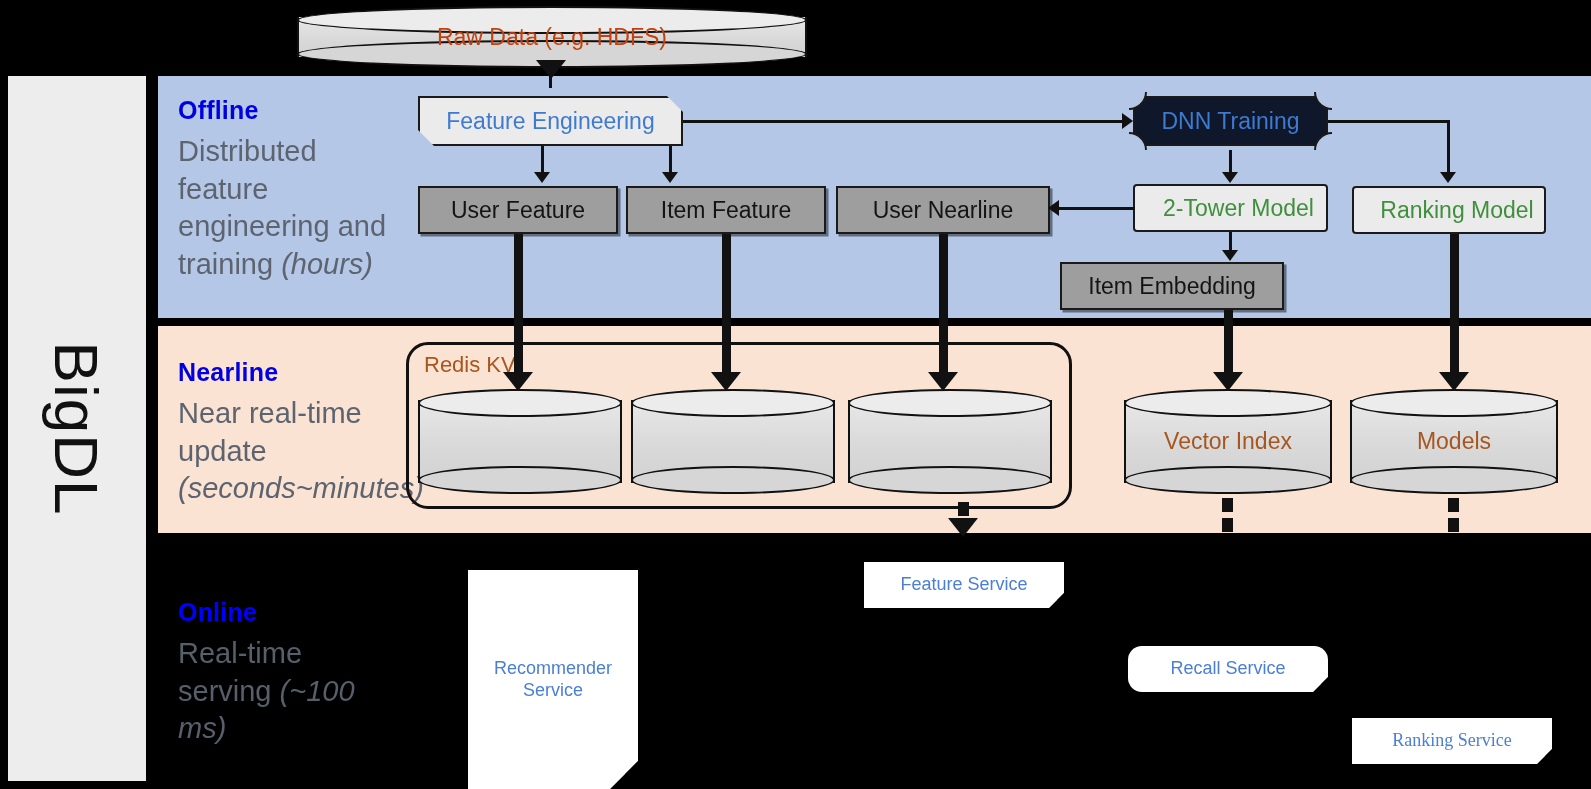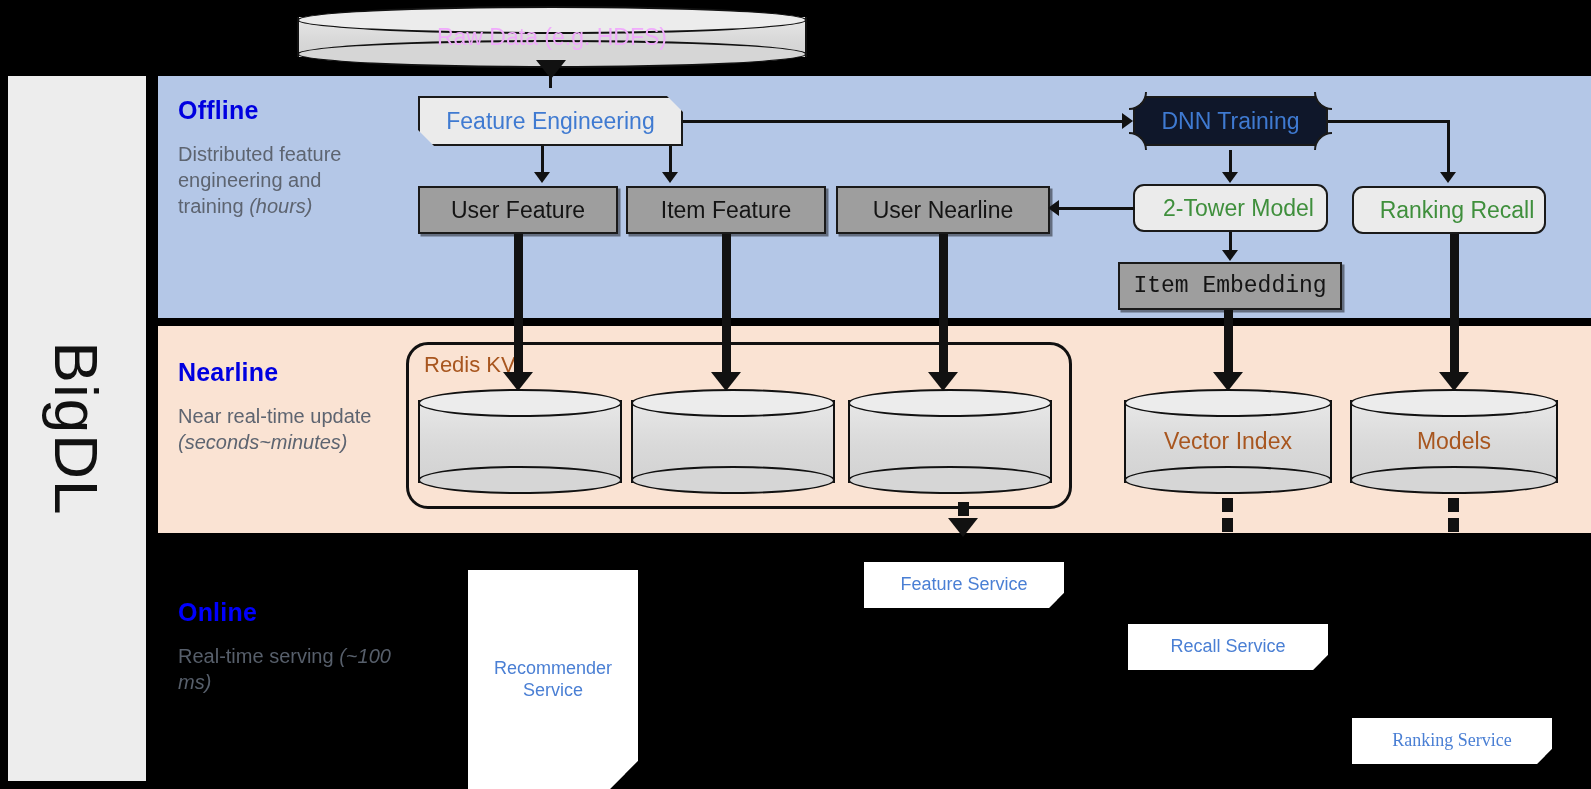--- a/index.html
+++ b/index.html
@@ -24,39 +24,39 @@
     background:#ededed;
     display:flex;align-items:center;justify-content:center;
   }
   #bigdl span{
     font-size:62px;color:#111;letter-spacing:1px;
     transform:rotate(90deg);white-space:nowrap;
   }
 
   
   .band-title{font-size:25px;color:#0000e0;font-weight:600;letter-spacing:.2px;}
-  .band-sub{font-size:20px;color:#5d6470;line-height:1.30;margin-top:16px;}
+  .band-sub{font-size:29px;color:#5d6470;line-height:1.30;margin-top:8px;}
   .band-sub i{font-style:italic;}
   #lbl-online .band-title{color:#0000ff;}
   #lbl-online .band-sub{color:#575f6b;}
 
   
   .node{
     display:flex;align-items:center;justify-content:center;
     text-align:center;line-height:1.15;
   }
   
   .grey-box{
     background:#9e9e9e;border:2.5px solid #1a1a1a;
     color:#141414;font-size:23px;
     box-shadow:2.5px 2.5px 0 rgba(0,0,0,.45);
   }
   
   .proc-box{background:#ebebeb;border:2.5px solid #1a1a1a;font-size:23px;}
-  .proc-round{border-radius:11px;padding-left:16px;}
+  .proc-round{border-radius:4px;padding-left:16px;}
   .txt-blue{color:#3f7ad1;}
   .txt-green{color:#3f8f3c;}
   .txt-brown{color:#a8561f;}
 
   
   .notch-fe{
     background:#ebebeb;border:2.5px solid #1a1a1a;
     clip-path:polygon(0 0,calc(100% - 16px) 0,100% 16px,100% 100%,16px 100%,0 calc(100% - 16px));
   }
   
@@ -105,21 +105,21 @@
     clip-path:polygon(0 100%,100% 0,100% 100%);
   }
   .doc .dlabel{
     position:absolute;inset:0;display:flex;align-items:center;justify-content:center;
     font-size:18px;color:#4a7fd4;text-align:center;line-height:1.2;
   }
   #doc-recommender{left:468px;top:570px;width:170px;height:219px;text-decoration:underline;}
   #doc-recommender .fold{width:28px;height:28px;}
   #doc-recommender{clip-path:polygon(0 0,100% 0,100% calc(100% - 28px),calc(100% - 28px) 100%,0 100%);}
   #doc-feature{left:864px;top:562px;width:200px;height:46px;}
-  #doc-recall{left:1128px;top:624px;width:200px;height:46px;}
+  #doc-recall{left:1128px;top:646px;width:200px;height:46px;border-radius:14px;}
   #doc-ranking{left:1352px;top:718px;width:200px;height:46px;font-family:Liberation Serif, serif;}
 
   
   .ln{position:absolute;background:#111;}
   .vthin{width:2.5px;}
   .hthin{height:2.5px;}
   .vthick{width:9px;}
 
   .arr-down-thin{
     position:absolute;width:0;height:0;
@@ -153,21 +153,21 @@
   <div class="abs band" id="band-online"></div>
 
   <div class="abs" id="bigdl">
     <span>BigDL</span>
   </div>
 
   <div class="cyl" id="raw-data" style="left:297px;top:6px;width:510px;height:62px;">
     <div class="body"></div>
     <div class="bot"></div>
     <div class="top"></div>
-    <div class="cap" style="color:#f0abfc;">Raw Data (e.g. HDFS)</div>
+    <div class="cap" style="color:#c2410c;">Raw Data (e.g. HDFS)</div>
   </div>
 
   <div class="ln vthin abs" style="left:549px;top:68px;height:20px;"></div>
   <div class="arr-down-thick" style="left:536px;top:60px;"></div>
 
   <div class="abs" id="lbl-offline" style="left:178px;top:96px;width:210px;">
     <div class="band-title">Offline</div>
     <div class="band-sub"><span>Distributed feature engineering and training </span><i>(hours)</i></div>
   </div>
 
@@ -189,29 +189,29 @@
 
   <div class="abs node grey-box" style="left:418px;top:186px;width:200px;height:48px;">
     <span>User Feature</span>
   </div>
   <div class="abs node grey-box" style="left:626px;top:186px;width:200px;height:48px;">
     <span>Item Feature</span>
   </div>
   <div class="abs node grey-box" style="left:836px;top:186px;width:214px;height:48px;">
     <span>User Nearline</span>
   </div>
-  <div class="abs node grey-box" style="left:1118px;top:262px;width:224px;height:48px;font-family:Liberation Mono, monospace;">
+  <div class="abs node grey-box" style="left:1060px;top:262px;width:224px;height:48px;">
     <span>Item Embedding</span>
   </div>
 
   <div class="abs node proc-box proc-round" style="left:1133px;top:184px;width:195px;height:48px;">
     <span class="txt-green">2-Tower Model</span>
   </div>
   <div class="abs node proc-box proc-round" style="left:1352px;top:186px;width:194px;height:48px;">
-    <span class="txt-green">Ranking Recall</span>
+    <span class="txt-green">Ranking Model</span>
   </div>
 
   <div class="ln vthin abs" style="left:541px;top:146px;height:28px;"></div>
   <div class="arr-down-thin" style="left:534px;top:172px;"></div>
   <div class="ln vthin abs" style="left:669px;top:146px;height:28px;"></div>
   <div class="arr-down-thin" style="left:662px;top:172px;"></div>
 
   <div class="ln vthin abs" style="left:1229px;top:150px;height:24px;"></div>
   <div class="arr-down-thin" style="left:1222px;top:172px;"></div>
 

